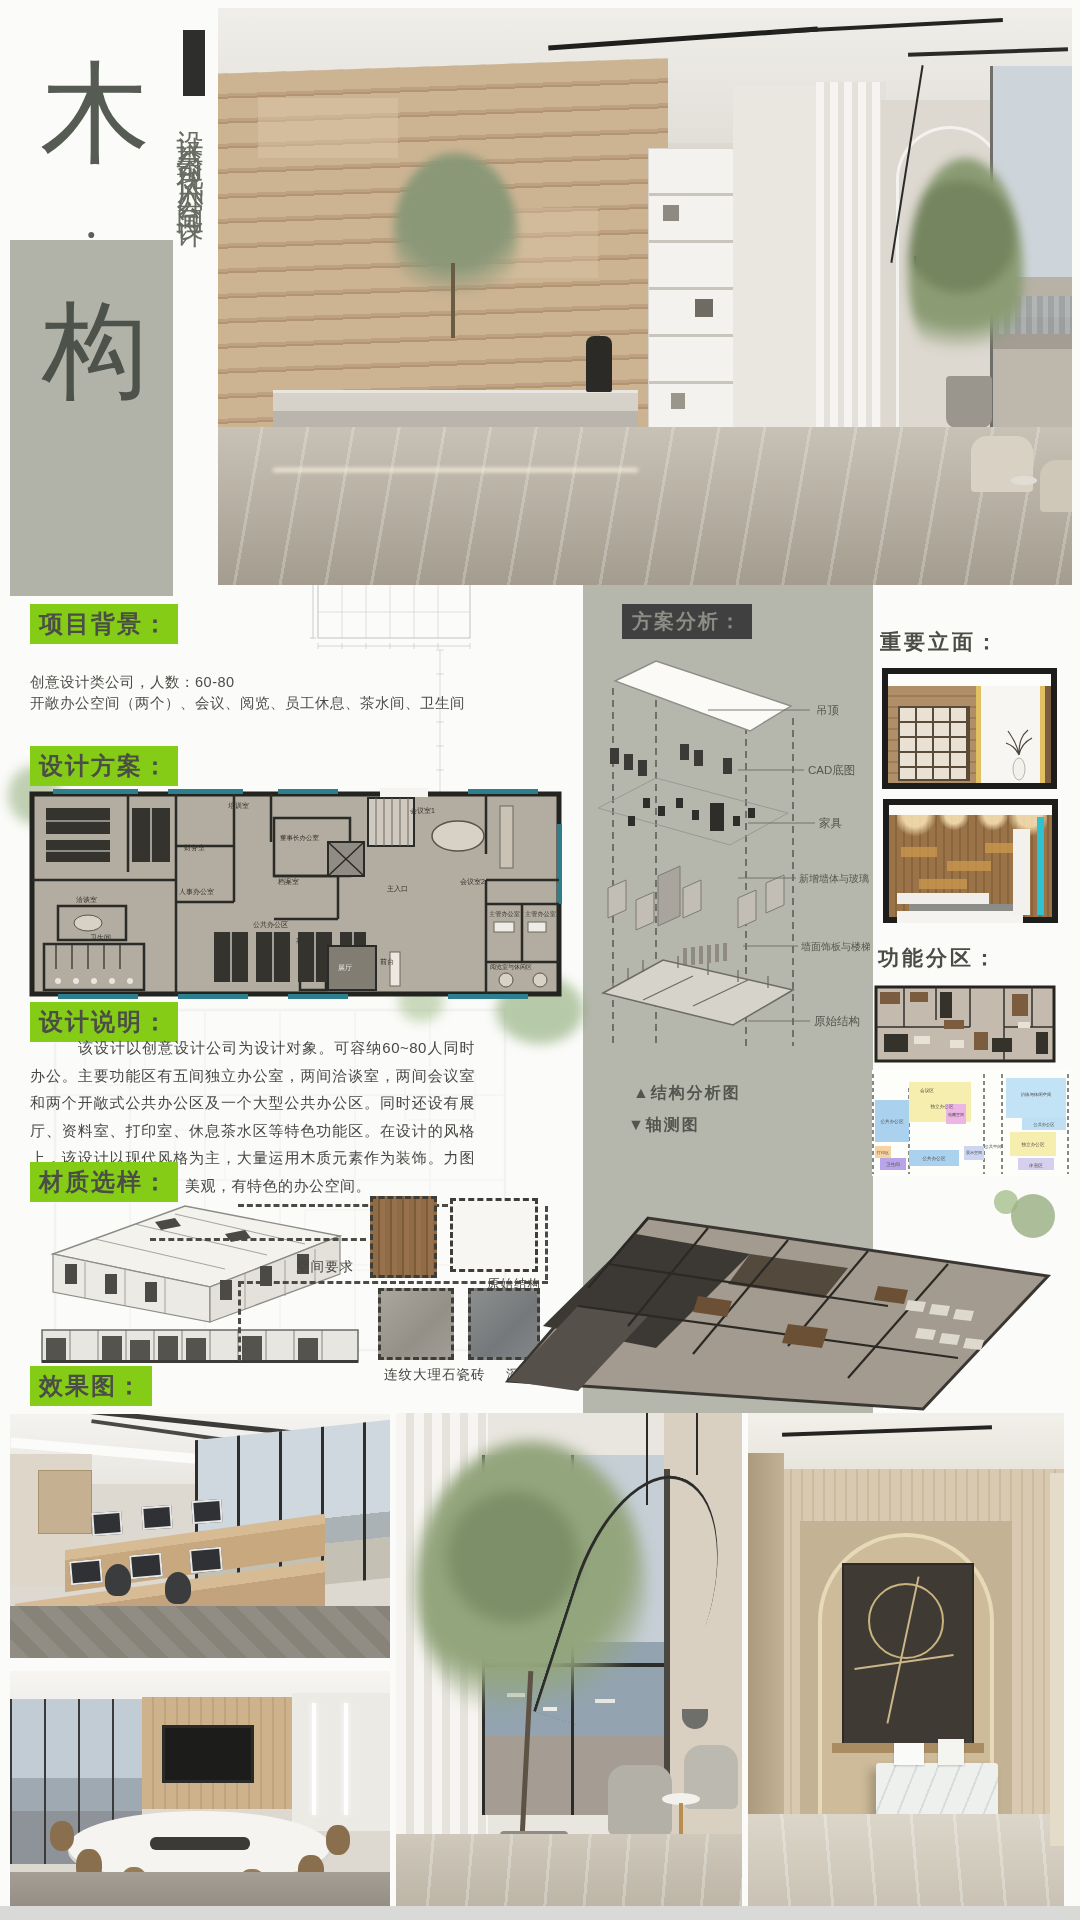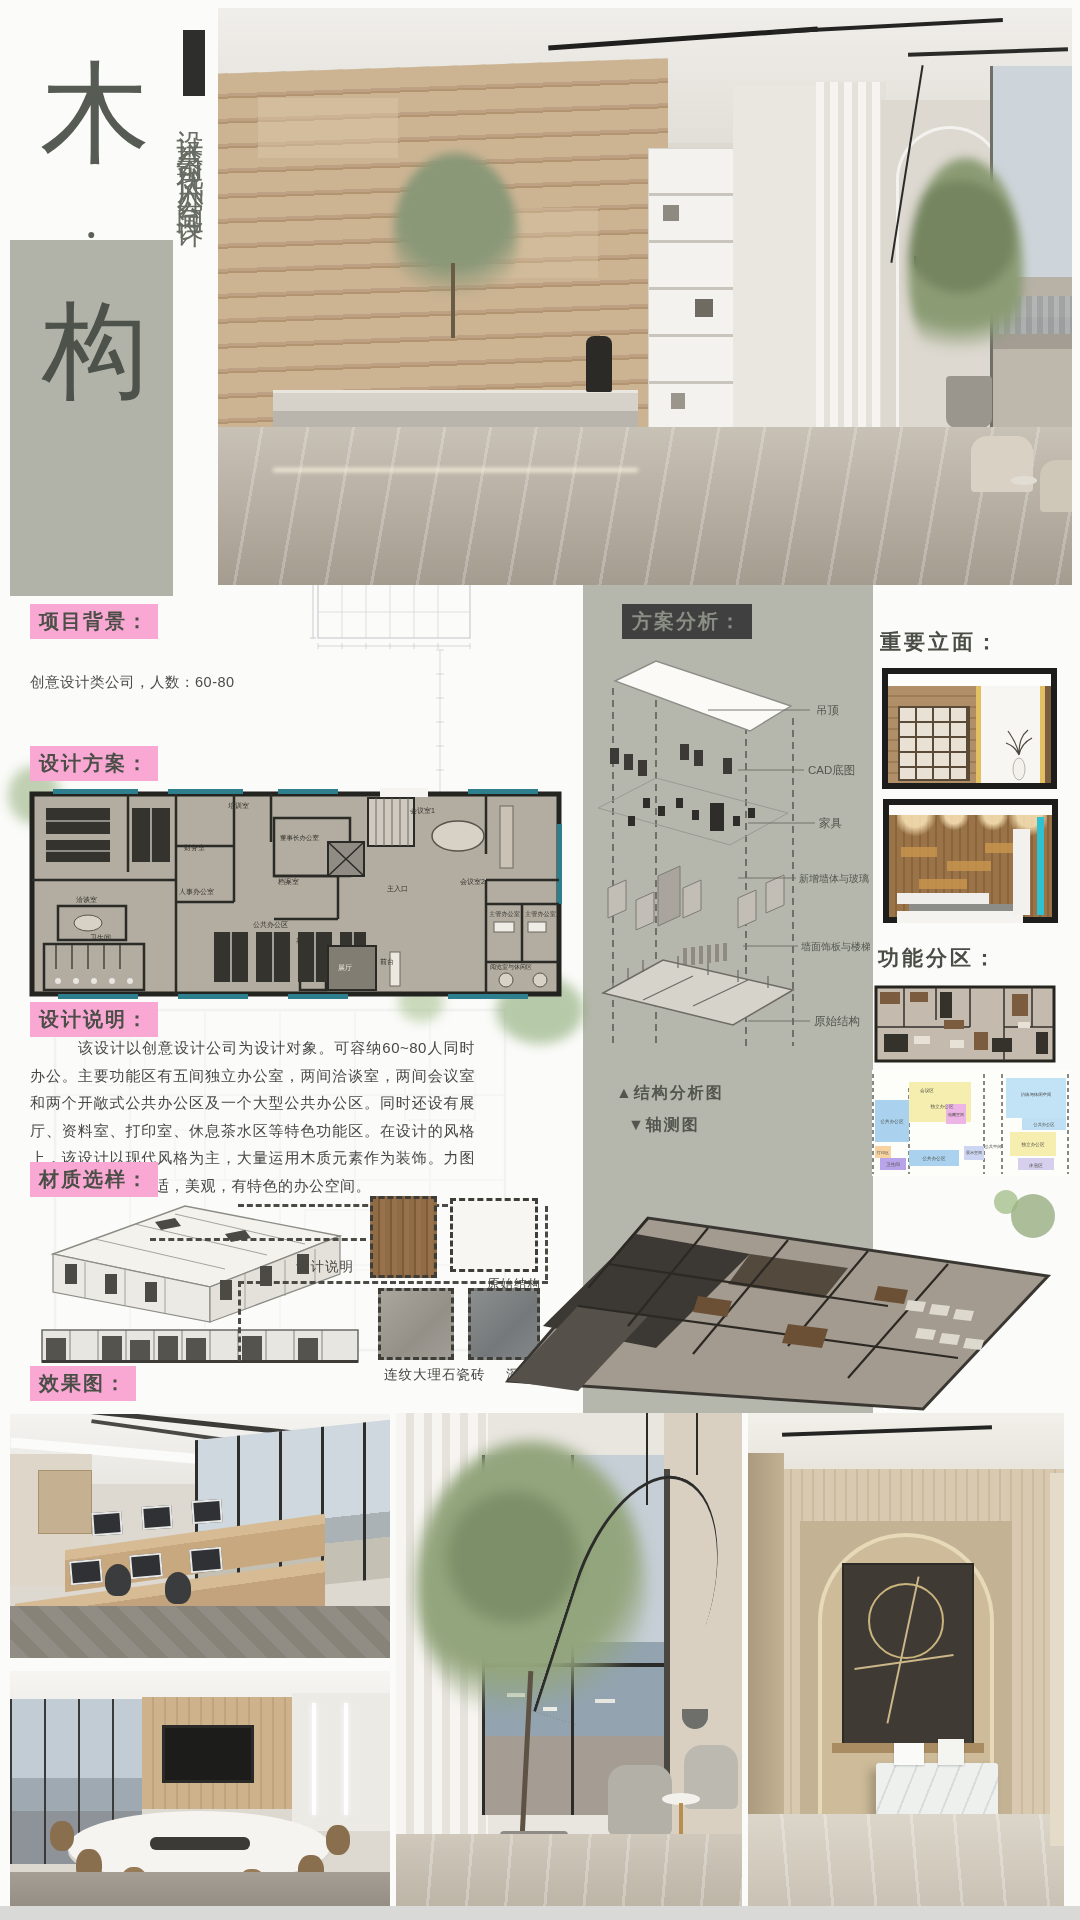--- a/index.html
+++ b/index.html
@@ -1,20 +1,20 @@
 <!DOCTYPE html>
 <html><head>
 <meta charset="utf-8">
 <style>
   html,body{margin:0;padding:0;background:#ffffff;}
   .poster{position:relative;width:1080px;height:1920px;background:#fbfbf9;overflow:hidden;
           font-family:"Liberation Sans",sans-serif;}
   .abs{position:absolute;}
   .ly{position:absolute;}
-  .sec-h{position:absolute;background:#f9a8d4;color:#4b4e46;font-size:20px;font-weight:700;
+  .sec-h{position:absolute;background:#84cc16;color:#4b4e46;font-size:24px;font-weight:700;
          letter-spacing:2px;padding:4px 9px;white-space:nowrap;}
   .sec-h-white{position:absolute;background:#404040;color:#8b8e85;font-size:20px;font-weight:700;
          letter-spacing:2px;padding:4px 10px;white-space:nowrap;}
   .sec-h-plain{position:absolute;color:#4a4d45;font-size:21px;font-weight:700;letter-spacing:3px;white-space:nowrap;}
   .bg-text{position:absolute;font-size:14.5px;line-height:21px;color:#4c4c48;letter-spacing:.5px;width:490px;}
   .desc-text{position:absolute;font-size:15px;line-height:27.5px;color:#474744;text-align:justify;
              text-indent:3.2em;letter-spacing:.5px;}
   .cap{position:absolute;font-size:16px;font-weight:700;color:#53564e;letter-spacing:2px;}
   .title-char{position:absolute;font-family:"DejaVu Serif",serif;color:#565b54;line-height:1;}
   .v-sub{position:absolute;writing-mode:vertical-rl;text-orientation:upright;font-size:27px;
@@ -111,20 +111,21 @@
 
   <div class="abs" style="left:583px;top:585px;width:290px;height:828px;background:#b5b7ac;"></div>
 
   <div class="blob" style="left:8px;top:766px;width:52px;height:58px;background:#86a46c;opacity:.5;"></div>
   <div class="blob" style="left:398px;top:982px;width:46px;height:40px;background:#9ab87e;opacity:.5;"></div>
   <div class="blob" style="left:496px;top:976px;width:88px;height:68px;background:#7fa268;opacity:.55;"></div>
 
   <div class="sec-h" style="left:30px;top:604px;">项目背景：</div>
   <div class="bg-text" style="left:30px;top:672px;">
     <div>创意设计类公司，人数：60-80</div>
+    <div>开敞办公空间（两个）、会议、阅览、员工休息、茶水间、卫生间</div>
   </div>
 
   <div class="sec-h" style="left:30px;top:746px;">设计方案：</div>
 
   <svg class="abs" style="left:28px;top:784px;" width="537" height="222" viewBox="0 0 537 222">
     <rect x="4" y="10" width="527" height="200" fill="#b3aca0" stroke="#23231f" stroke-width="5"></rect>
     <g fill="#2d7f8e">
       <rect x="25" y="5" width="85" height="5"></rect>
         <rect x="140" y="5" width="75" height="5"></rect>
       <rect x="250" y="5" width="60" height="5"></rect>
@@ -241,21 +242,21 @@
   <div class="dash-h" style="left:238px;top:1281px;width:310px;"></div>
   <div class="dash-v" style="left:238px;top:1281px;height:80px;"></div>
 
   <div class="swatch" style="left:370px;top:1196px;width:67px;height:82px;
        background:repeating-linear-gradient(90deg,#8f6b46 0 5px,#7d5a38 5px 7px,#96714c 7px 12px);"></div>
   <div class="swatch" style="left:450px;top:1198px;width:88px;height:74px;background:#f7f6f2;"></div>
   <div class="swatch" style="left:378px;top:1288px;width:76px;height:72px;
        background:linear-gradient(135deg,#aaa59d,#948f87 60%,#a19c95);"></div>
   <div class="swatch" style="left:468px;top:1288px;width:72px;height:72px;
        background:linear-gradient(135deg,#8c8f8e,#75787a 60%,#84878a);"></div>
-  <div class="mat-label" style="left:296px;top:1258px;">设计说明</div>
+  <div class="mat-label" style="left:296px;top:1258px;">空间要求</div>
   <div class="mat-label" style="left:487px;top:1276px;font-size:12.5px;">原始结构</div>
   <div class="mat-label" style="left:384px;top:1366px;">连纹大理石瓷砖</div>
   <div class="mat-label" style="left:506px;top:1366px;">深色瓷砖</div>
 
   <div class="sec-h" style="left:30px;top:1366px;">效果图：</div>
 
   <div class="sec-h-white" style="left:622px;top:604px;">方案分析：</div>
 
   <svg class="abs" style="left:588px;top:648px;" width="282" height="408" viewBox="0 0 282 408">
     <path d="M25,40V398 M68,28V398 M158,55V398 M205,70V398" stroke="#4a4a46" stroke-width="1.3" stroke-dasharray="7 5" fill="none"></path>
@@ -309,21 +310,21 @@
     <g fill="#55584f" font-size="11.5">
       <text x="228" y="66">吊顶</text>
       <text x="220" y="126">CAD底图</text>
       <text x="231" y="179">家具</text>
       <text x="211" y="234" font-size="10">新增墙体与玻璃</text>
       <text x="213" y="302" font-size="10">墙面饰板与楼梯</text>
       <text x="226" y="377">原始结构</text>
     </g>
   </svg>
 
-  <div class="cap" style="left:616px;top:1083px;">▲结构分析图</div>
+  <div class="cap" style="left:633px;top:1083px;">▲结构分析图</div>
   <div class="cap" style="left:628px;top:1115px;">▼轴测图</div>
 
   <svg class="abs" style="left:488px;top:1176px;" width="576" height="236" viewBox="0 0 576 236">
     <polygon points="20,205 160,42 560,100 435,233" fill="#a39b8f" stroke="#3a3733" stroke-width="3"></polygon>
     <polygon points="55,150 148,58 262,78 168,172" fill="#3c3833"></polygon>
     <polygon points="262,78 360,92 336,122 240,108" fill="#53493d"></polygon>
     <polygon points="20,205 90,130 160,140 90,215" fill="#55504a"></polygon>
     <path d="M160,42L100,112 M220,52L140,150 M300,64L205,178 M380,75L300,170 M460,88L360,202 M120,88 400,130 M90,130 470,182" stroke="#2c2924" stroke-width="2.2" fill="none"></path>
     <g fill="#6b5036">
       <polygon points="300,148 340,153 334,172 294,167"></polygon>

